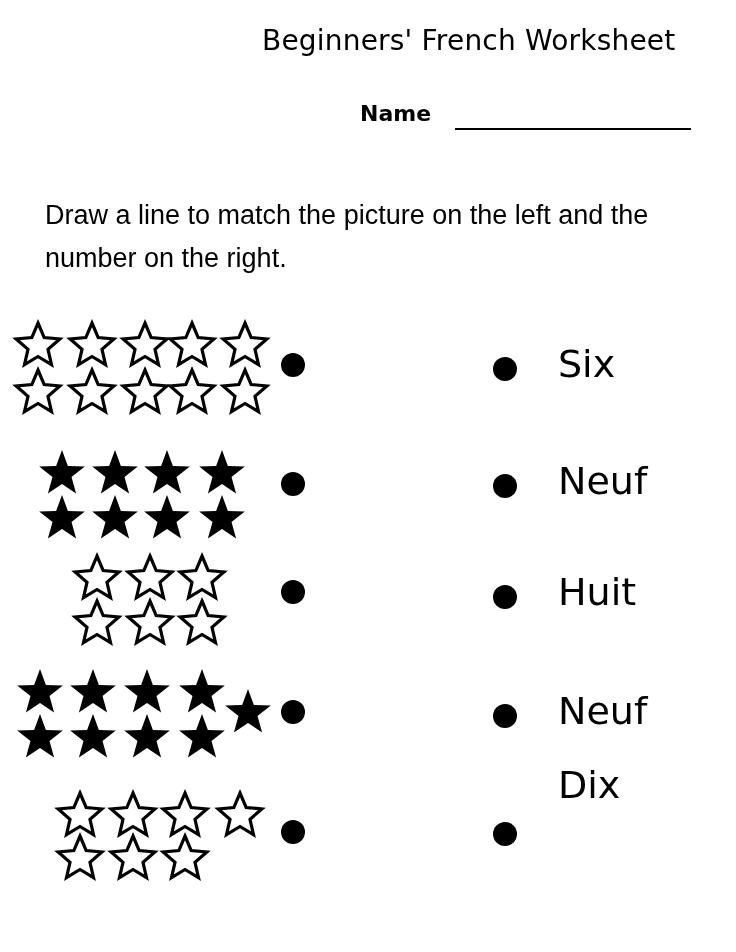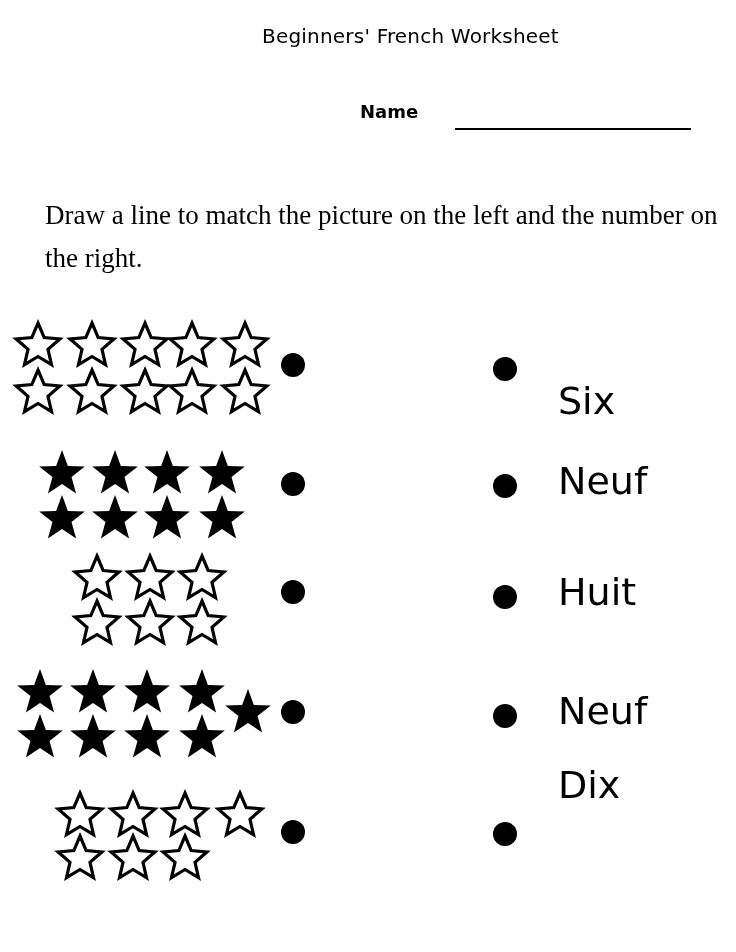--- a/index.html
+++ b/index.html
@@ -1,20 +1,20 @@
 <!DOCTYPE html>
 <html><head>
 <meta charset="utf-8">
 <style>
   html, body { margin:0; padding:0; background:#ffffff; }
   body { width:736px; height:952px; position:relative; overflow:hidden; font-family:"DejaVu Sans", sans-serif; color:#000; }
-  .title { position:absolute; left:262px; top:24px; font-size:20px; letter-spacing:0.2px; white-space:nowrap; }
-  .name-label { position:absolute; left:360px; top:101px; font-size:18px; font-weight:bold; }
+  .title { position:absolute; left:262px; top:24px; font-size:28px; letter-spacing:0.2px; white-space:nowrap; }
+  .name-label { position:absolute; left:360px; top:101px; font-size:22px; font-weight:bold; }
   .name-line { position:absolute; left:455px; top:128px; width:236px; height:0; border-top:2px solid #000; }
-  .instr { position:absolute; left:45px; top:194px; font-size:27px; line-height:43px; font-family:Liberation Serif, serif; width:680px; }
+  .instr { position:absolute; left:45px; top:194px; font-size:27px; line-height:43px; font-family:Liberation Sans, sans-serif; width:680px; }
   .star { position:absolute; width:52px; height:50px; }
   .dot { position:absolute; width:24px; height:24px; border-radius:50%; background:#000; }
   .word { position:absolute; left:558px; font-size:38px; line-height:1; white-space:nowrap; }
   svg { overflow:visible; }
 </style>
 </head>
 <body>
 
 <div class="title">Beginners' French Worksheet</div>
 <div class="name-label">Name</div>
@@ -153,21 +153,21 @@
         <polygon points="26.00,4.00 32.17,18.51 47.87,19.89 35.99,30.24 39.52,45.61 26.00,37.50 12.48,45.61 16.01,30.24 4.13,19.89 19.83,18.51" fill="#ffffff" stroke="#000000" stroke-width="3.2" stroke-linejoin="miter"></polygon>
       </svg>
       <svg class="star" viewBox="0 0 52 50" style="left: 159px; top: 832px;">
         <polygon points="26.00,4.00 32.17,18.51 47.87,19.89 35.99,30.24 39.52,45.61 26.00,37.50 12.48,45.61 16.01,30.24 4.13,19.89 19.83,18.51" fill="#ffffff" stroke="#000000" stroke-width="3.2" stroke-linejoin="miter"></polygon>
       </svg>
       <div class="dot" style="left: 281px; top: 820px;"></div>
     </div>
   </div>
 <div id="right-area">
     <div class="dot" style="left: 493px; top: 357px;"></div>
-    <div class="word" style="top: 345px; margin-top: 37px;">Six</div>
+    <div class="word" style="top: 345px;">Six</div>
     <div class="dot" style="left: 493px; top: 474px;"></div>
     <div class="word" style="top: 462px;">Neuf</div>
     <div class="dot" style="left: 493px; top: 585px;"></div>
     <div class="word" style="top: 573px;">Huit</div>
     <div class="dot" style="left: 493px; top: 704px;"></div>
     <div class="word" style="top: 692px;">Neuf</div>
     <div class="dot" style="left: 493px; top: 822px;"></div>
     <div class="word" style="top: 766px;">Dix</div>
   </div>
 

